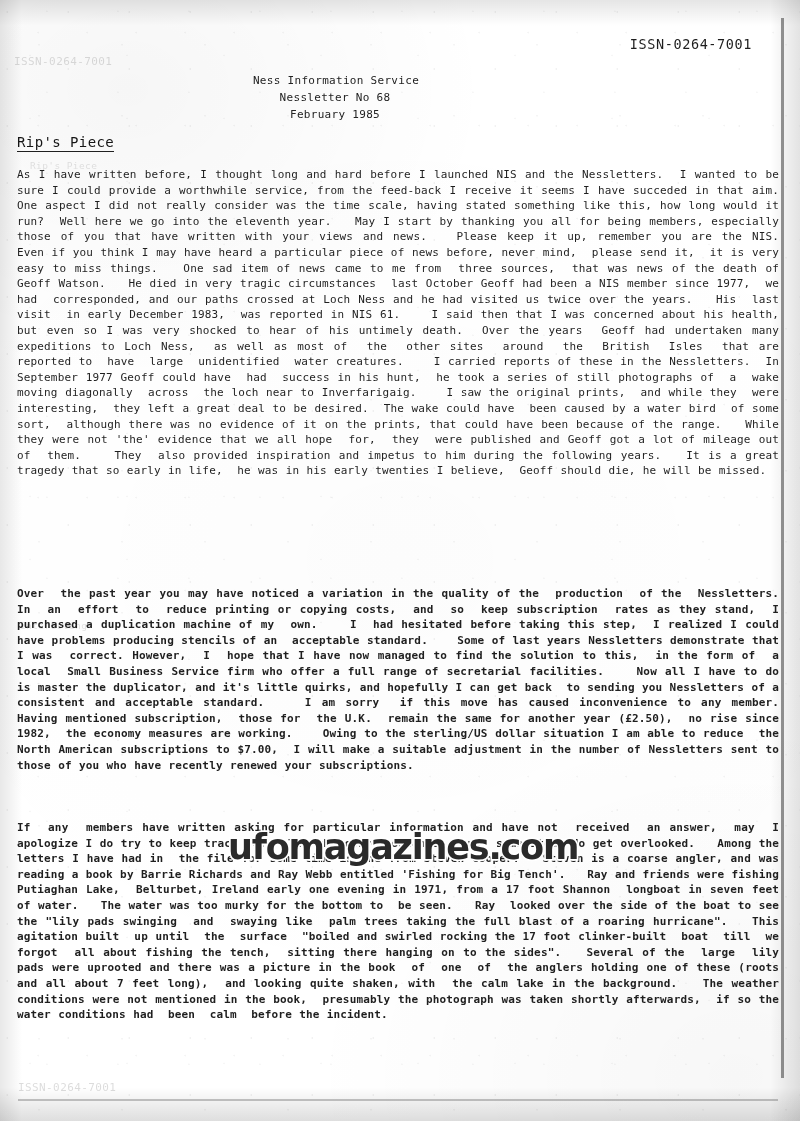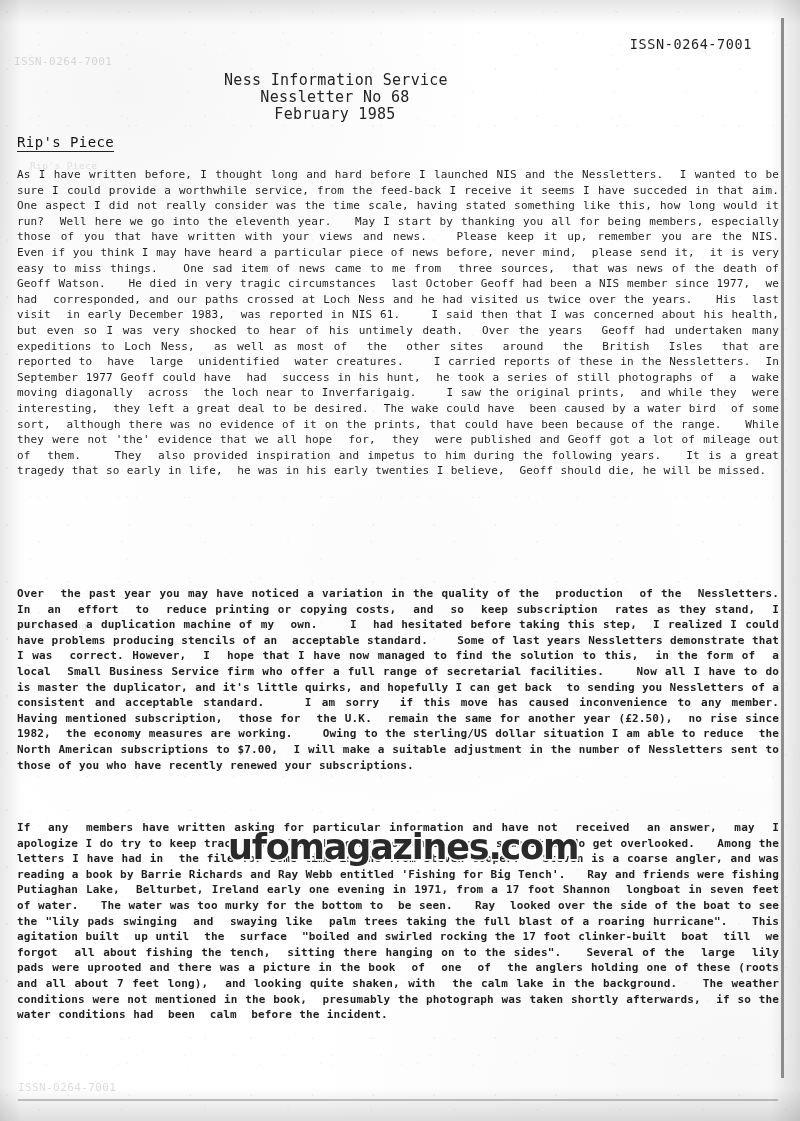--- a/index.html
+++ b/index.html
@@ -70,21 +70,21 @@
     letter-spacing: 0.6px;
     color: #1e1e1e;
   }
 
   .masthead {
     position: absolute;
     top: 72px;
     left: 0;
     width: 680px;
     text-align: center;
-    font-size: 15px;
+    font-size: 11px;
     line-height: 17px;
     letter-spacing: 0.3px;
     color: #232323;
   }
   .masthead div { white-space: pre; }
   .masthead .l1 { margin-left: -8px; }
   .masthead .l2 { margin-left: -10px; }
   .masthead .l3 { margin-left: -10px; }
 
   .section-title {

